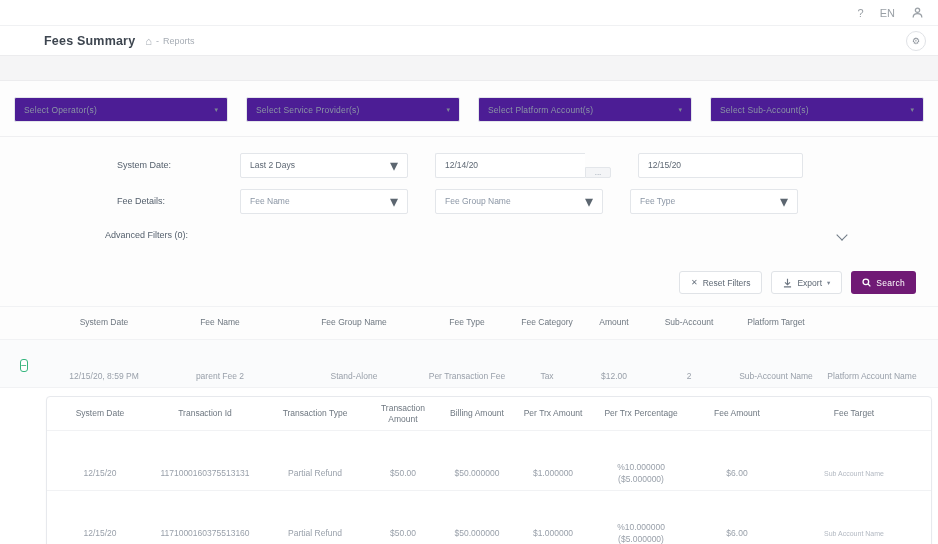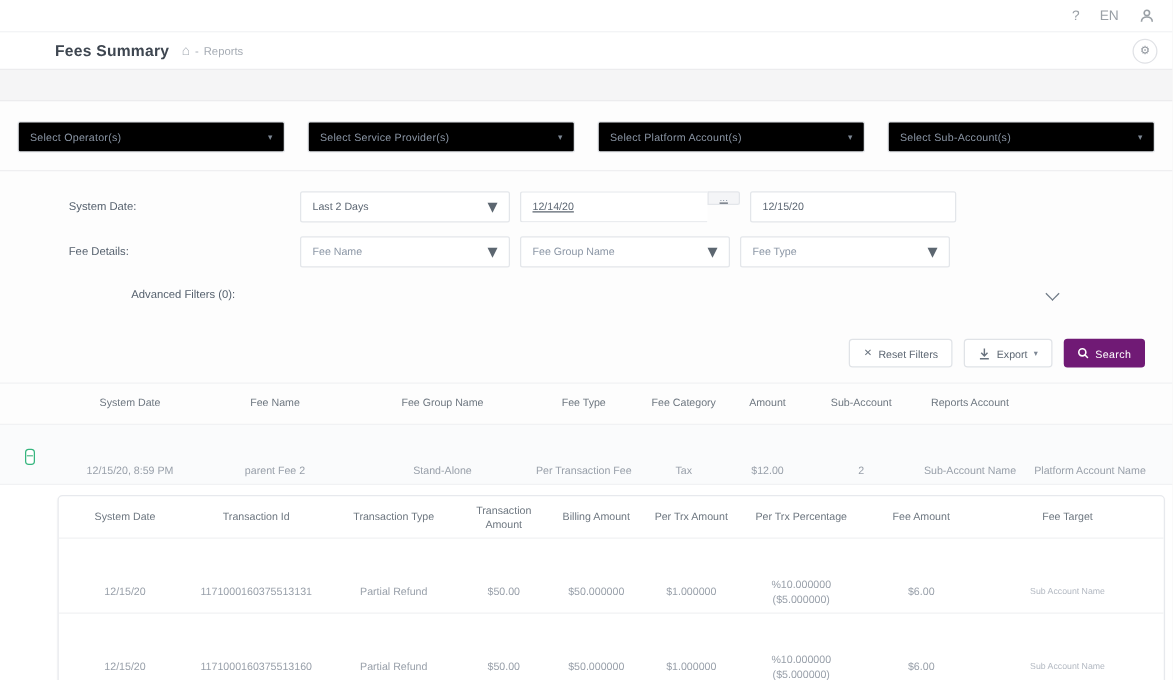--- a/index.html
+++ b/index.html
@@ -16,35 +16,35 @@
   .crumb { display:flex; align-items:center; gap:4px; margin-left:10px; color:#a6acb4; font-size:9px; }
   .crumb .home { font-size:11px; }
   .title-action { margin-left:auto; width:20px; height:20px; border:1px solid #e0e2e6; border-radius:50%;
     display:flex; align-items:center; justify-content:center; color:#8d939b; font-size:9px; background:#fff; cursor:pointer; }
 
   
   .content { padding-top:24px; }
   .card { background:#fdfdfd; border-top:1px solid #ececee; min-height:464px; }
 
   .selects-row { display:flex; gap:18px; padding:16px 14px 14px 14px; border-bottom:1px solid #efeff1; }
-  .sel { flex:1; height:25px; border:1px solid #e3e6ea; border-radius:2px; background:#000000;
+  .sel { flex:1; height:25px; border:1px solid #e3e6ea; border-radius:2px; background:#4c1d95;
     display:flex; align-items:center; justify-content:space-between; padding:0 9px; cursor:pointer; }
   .sel .ph { font-size:8.5px; color:#8b96a5; letter-spacing:.2px; }
   .sel .car { font-size:7px; color:#7d8794; }
 
   .form-area { padding:10px 0 2px 0; }
   .form-row { display:flex; align-items:center; height:36px; }
-  .form-label { width:240px; padding-left:55px; font-size:9px; color:#55606d; }
-  .controls { display:flex; align-items:center; gap:8px; }
+  .form-label { width:240px; padding-left:117px; font-size:9px; color:#55606d; }
+  .controls { display:flex; align-items:center; gap:27px; }
   .ctrl { height:25px; border:1px solid #e3e6ea; border-radius:2px; background:#fff;
     display:flex; align-items:center; justify-content:space-between; padding:0 9px; cursor:pointer; }
   .ctrl .txt { font-size:8.5px; color:#5d6773; }
   .ctrl .ph  { font-size:8.5px; color:#8b96a5; }
   .w168 { width:168px; } .w150 { width:150px; } .w165 { width:165px; }
-  .dategroup { display:flex; align-items:flex-start;text-decoration:underline; }
+  .dategroup { display:flex; align-items:flex-end; }
   .dategroup .ctrl { border-radius:2px 0 0 2px; border-right:none; }
   .dots { width:26px; border:1px solid #e3e6ea; background:#f4f5f7; color:#8b96a5;
     display:flex; align-items:center; justify-content:center; font-size:8px; border-radius:0 2px 2px 0; cursor:pointer; }
   .adv-row { display:flex; align-items:center; height:32px; }
   .adv-label { padding-left:105px; font-size:9px; color:#55606d; cursor:pointer; }
   .chev { margin-left:auto; margin-right:92px; width:8px; height:8px; border-left:1.4px solid #6f7a86;
     border-bottom:1.4px solid #6f7a86; transform:rotate(-45deg); cursor:pointer; }
 
   
   .actions { display:flex; justify-content:flex-end; align-items:center; gap:9px; padding:18px 22px 12px 0; }
@@ -204,21 +204,21 @@
 
   <div class="trow thead">
     <span class="th"></span>
     <span class="th">System Date</span>
     <span class="th">Fee Name</span>
     <span class="th">Fee Group Name</span>
     <span class="th">Fee Type</span>
     <span class="th">Fee Category</span>
     <span class="th">Amount</span>
     <span class="th">Sub-Account</span>
-    <span class="th">Reports Account</span>
+    <span class="th">Platform Target</span>
   </div>
 
   <div class="trow mrow expanded">
     <span><span class="expander-btn">−</span></span>
     <span class="td">12/15/20, 8:59 PM</span>
     <span class="td">parent Fee 2</span>
     <span class="td">Stand-Alone</span>
     <span class="td">Per Transaction Fee</span>
     <span class="td">Tax</span>
     <span class="td">$12.00</span>

